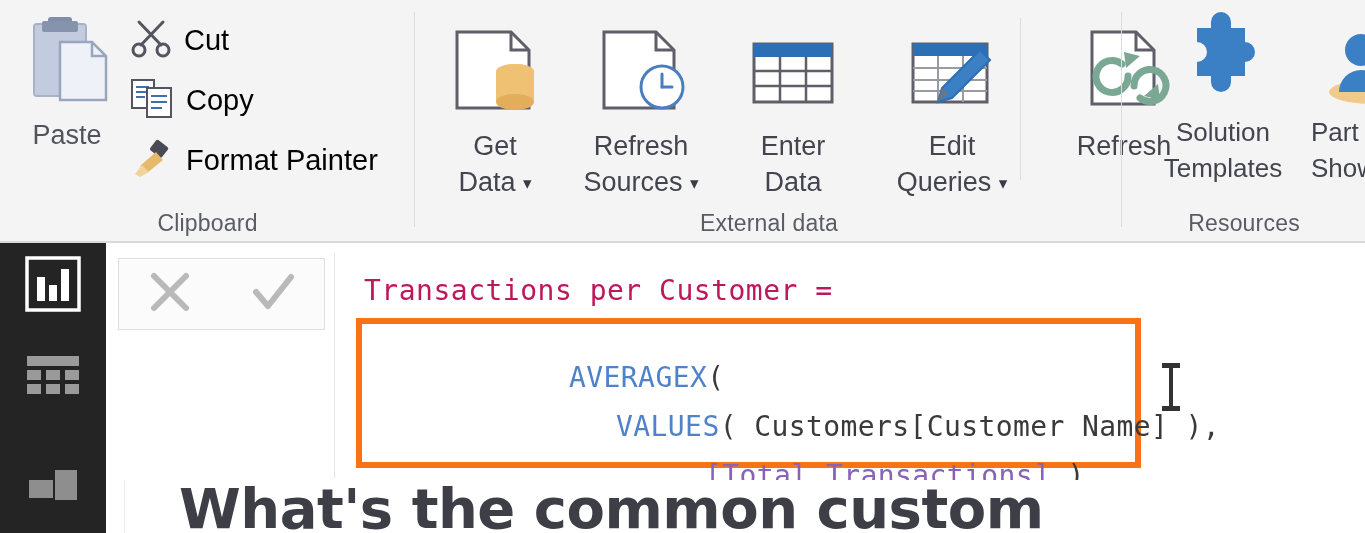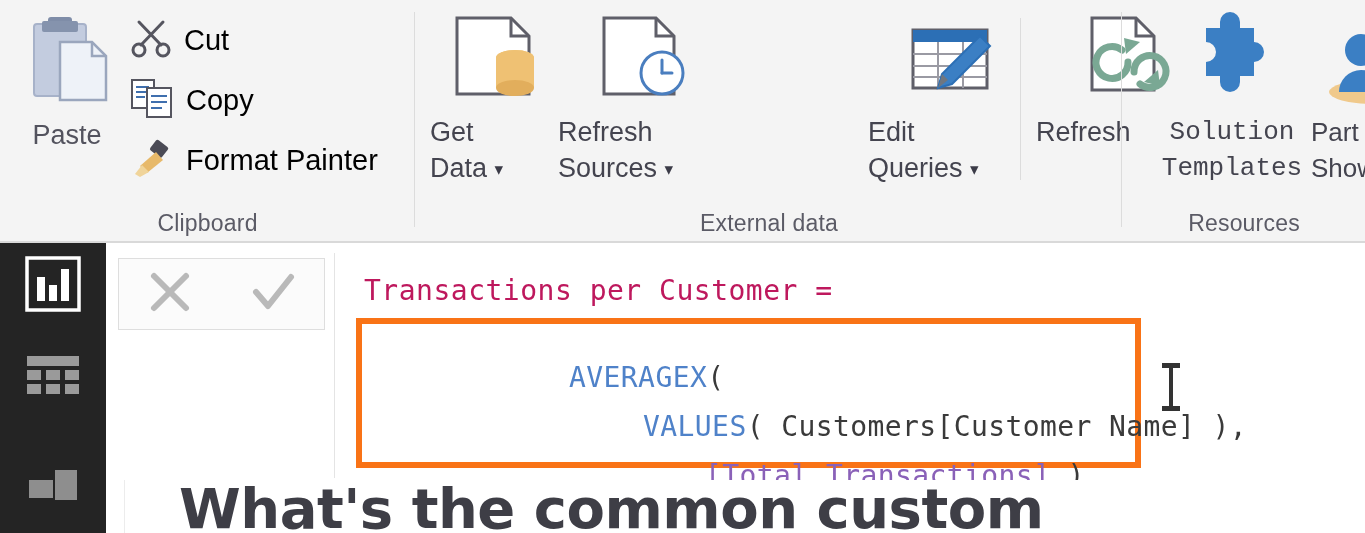--- a/index.html
+++ b/index.html
@@ -91,22 +91,23 @@
     white-space: nowrap;
   }
   #clip-cut  { left: 130px; top: 16px; }
   #clip-copy { left: 130px; top: 76px; }
   #clip-fmt  { left: 130px; top: 136px; }
 
   
   #group-external { left: 416px; width: 706px; }
   .ext-btn {
     position: absolute;
-    top: 6px;
+    top: 20px;
     width: 130px;
+    text-align: center;
   }
   .ext-icon-wrap {
     height: 108px;
     display: flex;
     align-items: center;
     justify-content: center;
   }
   .ext-label {
     font-size: 27px;
     line-height: 36px;
@@ -142,21 +143,21 @@
     display: flex;
     align-items: center;
     justify-content: center;
   }
   .res-label {
     font-size: 26px;
     line-height: 36px;
     color: #44444f;
     white-space: nowrap;
   }
-  #res-solution { left: 19px; width: 180px; font-family: Liberation Mono, monospace; }
+  #res-solution { left: 10px; width: 180px; }
   #res-partner  { left: 188px; width: 150px; text-align: left; }
   #res-partner .res-icon-wrap { justify-content: flex-start; padding-left: 8px; }
 
   
   .below {
     position: absolute;
     left: 0; top: 243px;
     width: 1365px;
     height: 290px;
     background: #ffffff;
@@ -238,21 +239,21 @@
   }
   .code-line {
     position: absolute;
     font-family: "DejaVu Sans Mono", monospace;
     font-size: 28px;
     letter-spacing: 0.4px;
     white-space: pre;
     color: #3a3a3a;
   }
   #code-l1 { left: 0px;  top: 4px; }
-  #code-l2 { left: 74px; top: 53px; }
+  #code-l2 { left: 47px; top: 53px; }
   #code-l3 { left: 136px; top: 102px; }
   .tok-fn    { color: #4f82c9; }
   .tok-plain { color: #3a3a3a; }
   .tok-meas  { color: #8a61b8; }
 
   
   .canvas {
     position: absolute;
     left: 106px; top: 237px;
     width: 1259px;
@@ -385,20 +386,34 @@
                 <line x1="76" y1="63" x2="86" y2="63" stroke="#4a7ebf" stroke-width="3" stroke-linecap="round"></line>
               </svg>
             </div>
             <div class="ext-label">Refresh</div>
             <div class="ext-label">
               <span>Sources</span>
               <span class="caret">▾</span>
             </div>
           </div>
 
+          <div class="ext-btn" id="ext-enter">
+            <div class="ext-icon-wrap">
+              <svg width="100" height="100" viewBox="0 0 100 100">
+                <rect x="11" y="20" width="78" height="58" fill="#ffffff" stroke="#5f5f69" stroke-width="3"></rect>
+                <rect x="11" y="20" width="78" height="13" fill="#2c6fb5"></rect>
+                <line x1="11" y1="47" x2="89" y2="47" stroke="#5f5f69" stroke-width="2.5"></line>
+                <line x1="11" y1="62" x2="89" y2="62" stroke="#5f5f69" stroke-width="2.5"></line>
+                <line x1="37" y1="33" x2="37" y2="78" stroke="#5f5f69" stroke-width="2.5"></line>
+                <line x1="63" y1="33" x2="63" y2="78" stroke="#5f5f69" stroke-width="2.5"></line>
+              </svg>
+            </div>
+            <div class="ext-label">Enter</div>
+            <div class="ext-label">Data</div>
+          </div>
 
           <div class="ext-btn" id="ext-edit">
             <div class="ext-icon-wrap">
               <svg width="100" height="100" viewBox="0 0 100 100">
                 <rect x="11" y="20" width="74" height="58" fill="#ffffff" stroke="#5f5f69" stroke-width="3"></rect>
                 <rect x="11" y="20" width="74" height="12" fill="#2c6fb5"></rect>
                 <line x1="11" y1="44" x2="85" y2="44" stroke="#9a9aa3" stroke-width="2"></line>
                 <line x1="11" y1="56" x2="85" y2="56" stroke="#9a9aa3" stroke-width="2"></line>
                 <line x1="11" y1="67" x2="85" y2="67" stroke="#9a9aa3" stroke-width="2"></line>
                 <line x1="36" y1="32" x2="36" y2="78" stroke="#9a9aa3" stroke-width="2"></line>

